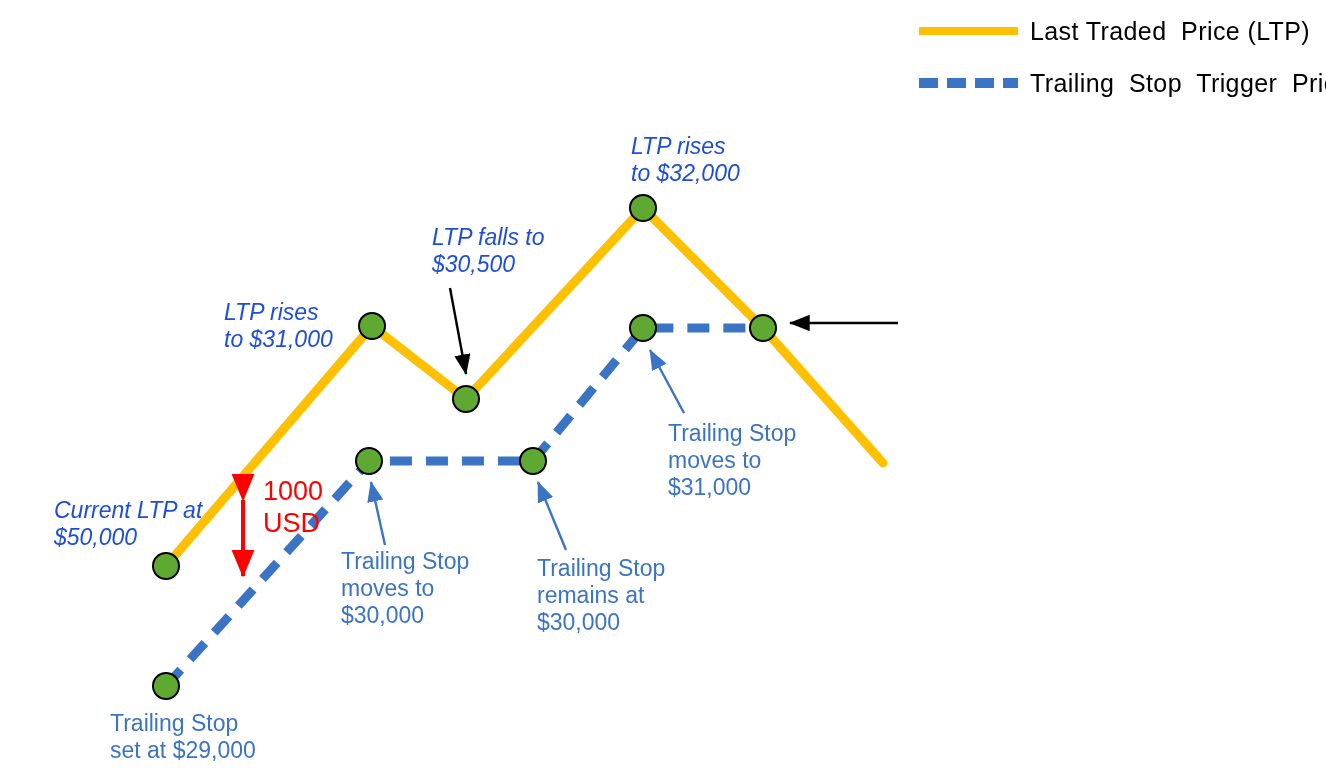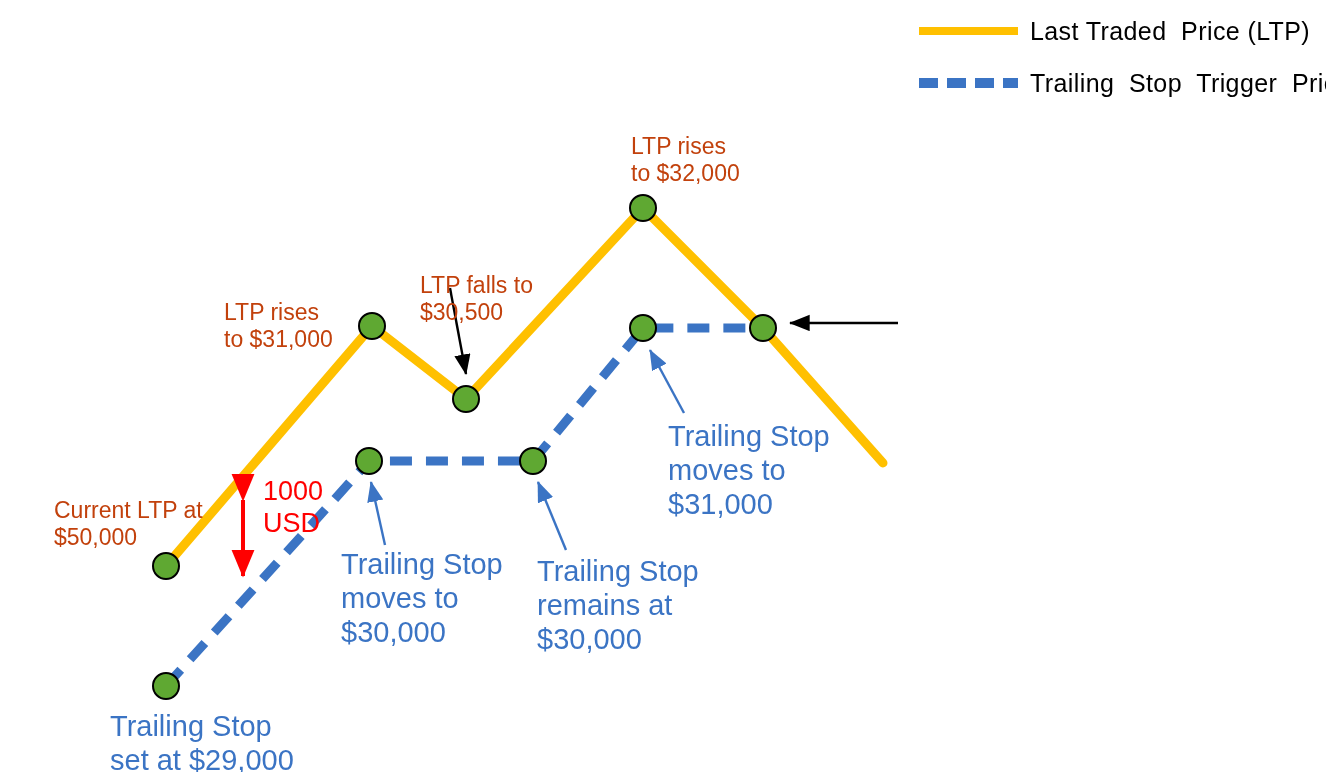--- a/index.html
+++ b/index.html
@@ -30,24 +30,25 @@
     line-height: 1.17;
     font-family: "Liberation Sans", sans-serif;
   }
   .legend-label {
     font-size: 25px;
     color: #000000;
     letter-spacing: 0.4px;
   }
   .black-note {
     font-size: 23px;
-    color: #c2410c;
+    color: #1d4ed8;
+    font-style: italic;
   }
   .blue-note {
-    font-size: 29px;
+    font-size: 23px;
     color: #3B74C4;
   }
   .red-note {
     font-size: 23px;
     color: #FF0000;
   }
   .red-small {
     font-size: 27px;
     color: #FF0000;
   }
@@ -103,21 +104,21 @@
     <line x1="919" y1="31" x2="1018" y2="31" stroke="#FFC000" stroke-width="8" stroke-linecap="butt"></line>
     <line x1="919" y1="83" x2="1018" y2="83" stroke="#3B74C4" stroke-width="10" stroke-dasharray="19 9" stroke-linecap="butt"></line>
   </svg>
 
   <div class="txt legend-label" style="left:1030px; top:17px;">Last Traded  Price (LTP)</div>
   <div class="txt legend-label" style="left:1030px; top:69px;">Trailing  Stop  Trigger  Price</div>
 
   <div class="txt black-note" style="left:631px; top:133px;">LTP rises
 to $32,000</div>
 
-  <div class="txt black-note" style="left:420px; top:224px;margin-top:48px;">LTP falls to
+  <div class="txt black-note" style="left:432px; top:224px;">LTP falls to
 $30,500</div>
 
   <div class="txt black-note" style="left:224px; top:299px;">LTP rises
 to $31,000</div>
 
   <div class="txt black-note" style="left:54px; top:497px;">Current LTP at
 $50,000</div>
 
   <div class="txt red-small" style="left:263px; top:476px;">1000
 USD</div>

